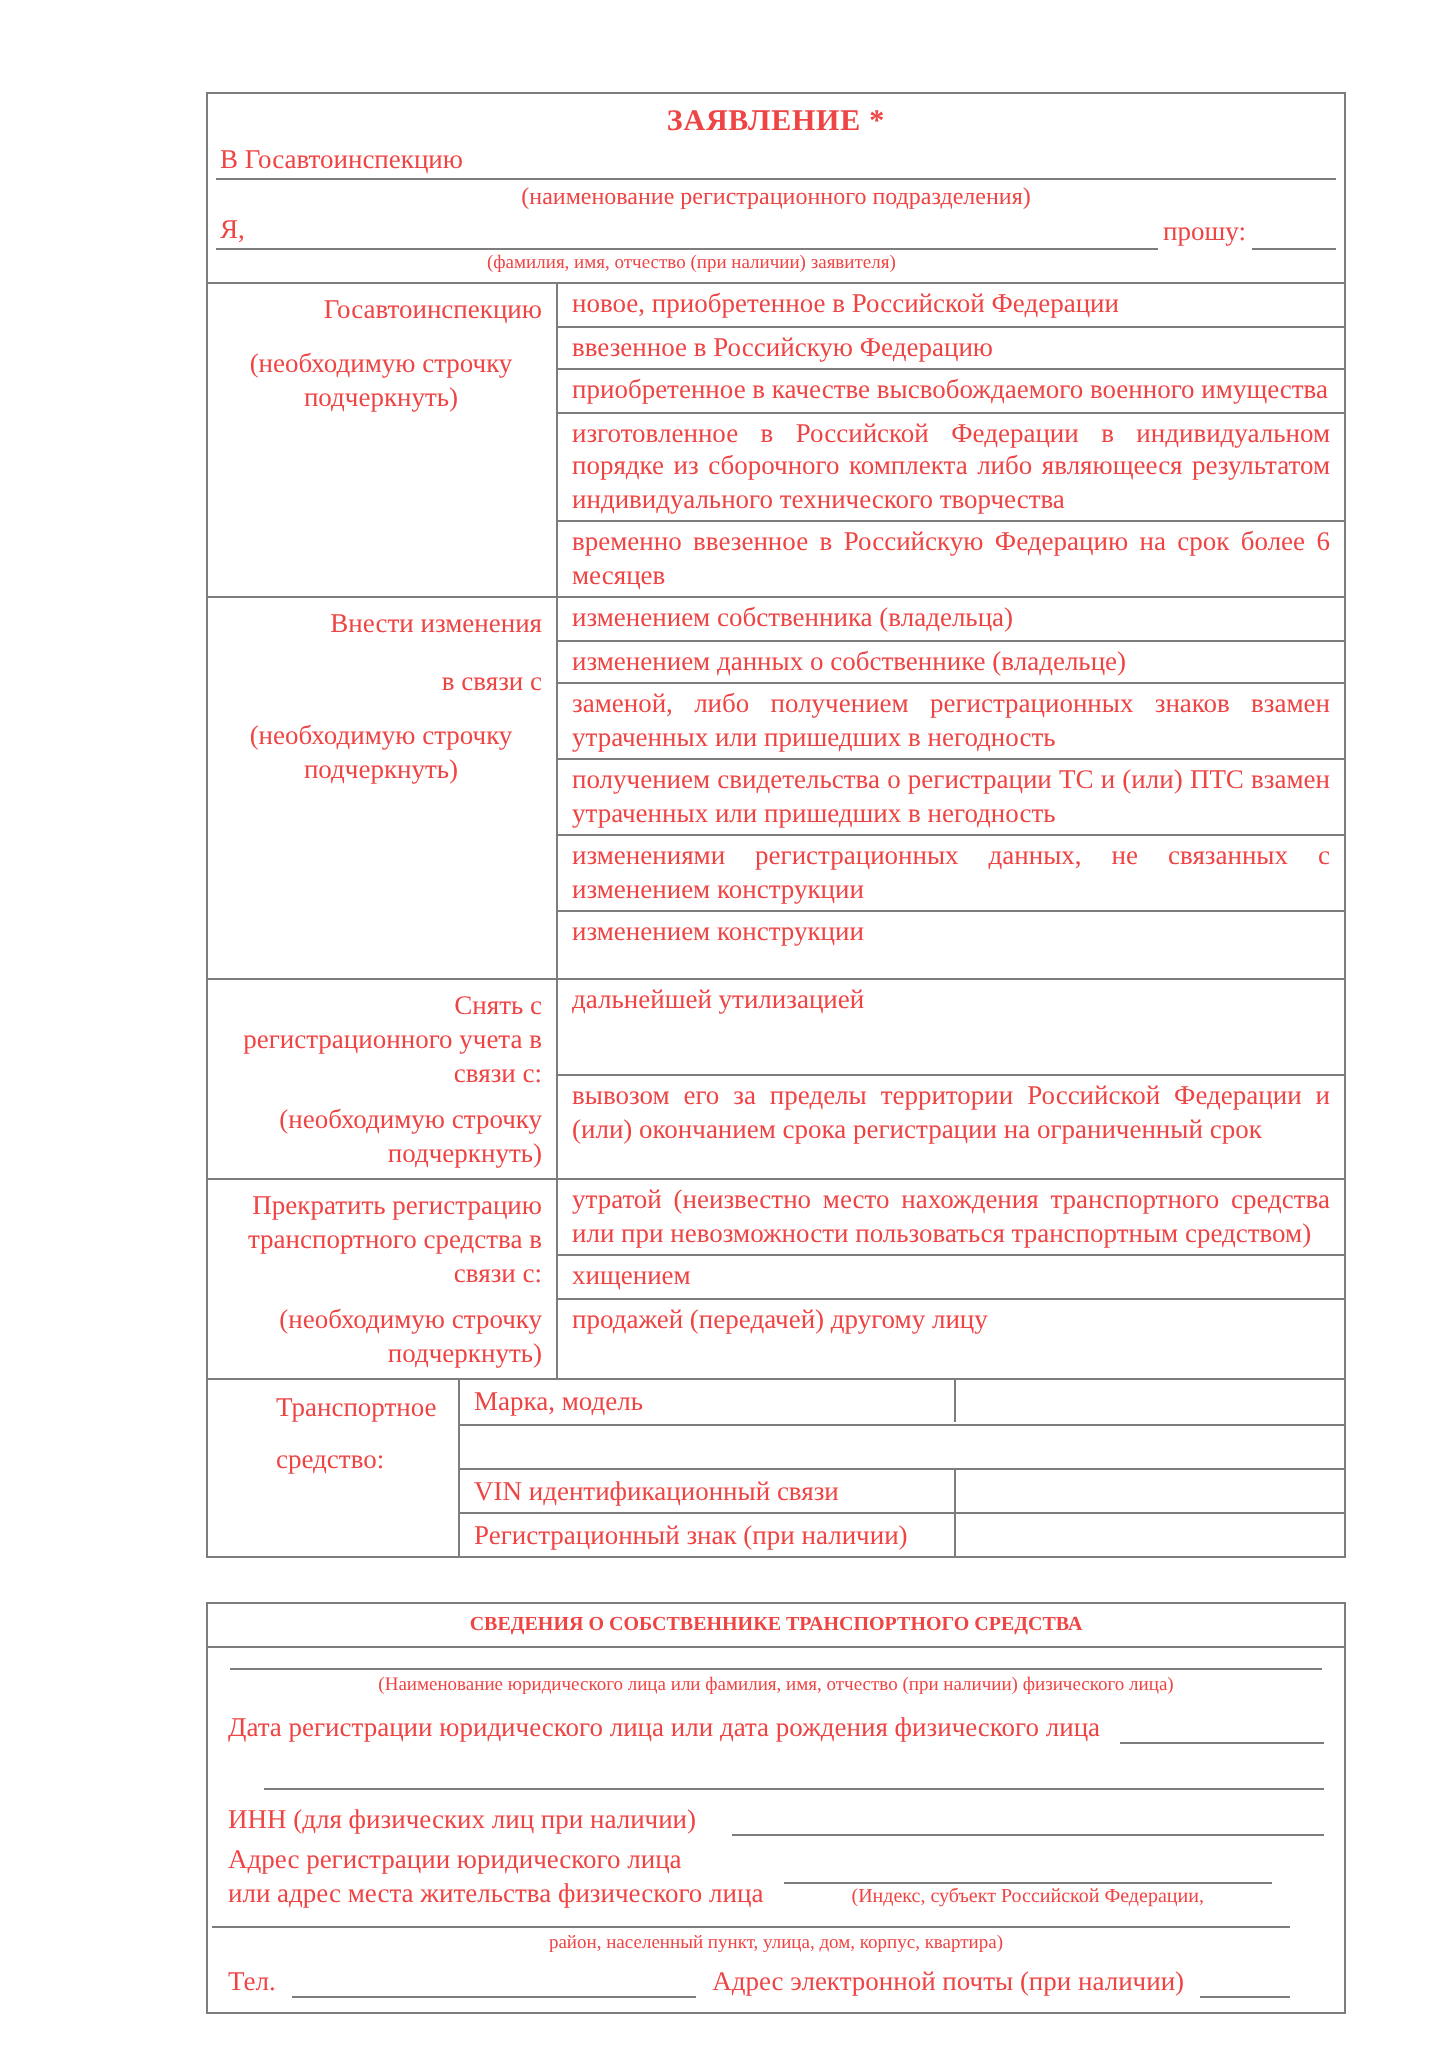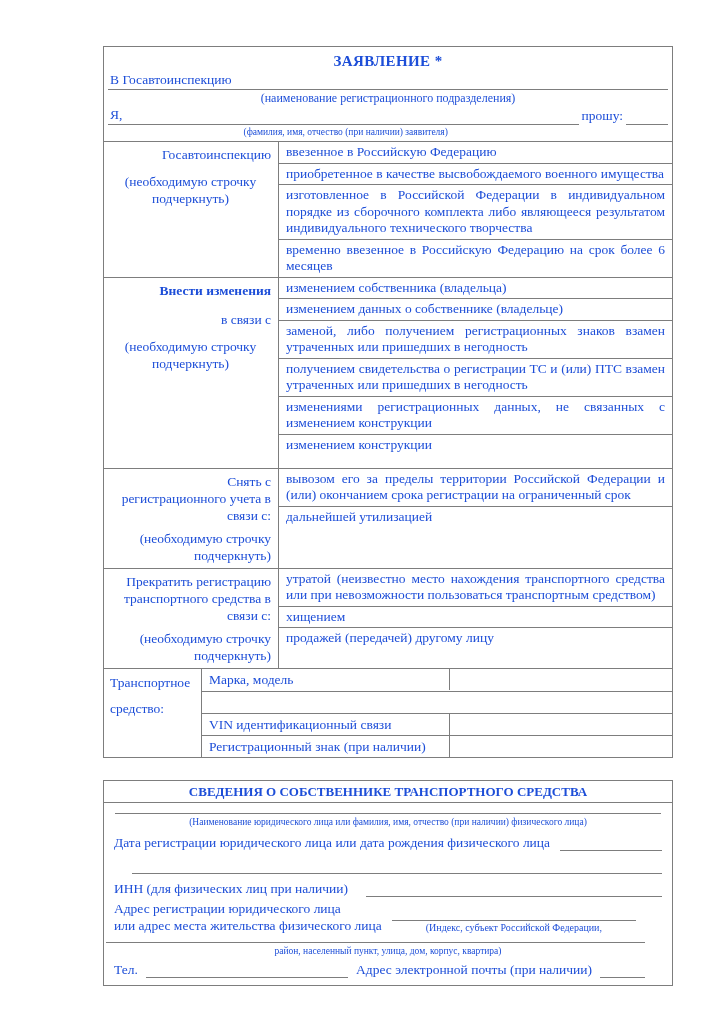--- a/index.html
+++ b/index.html
@@ -1,19 +1,19 @@
 <!DOCTYPE html>
 <html><head>
 <meta charset="utf-8">
 <style>
   * { margin:0; padding:0; box-sizing:border-box; }
   html,body { background:#ffffff; }
   .page {
     position:relative; width:724px; height:1024px; background:#ffffff;
-    font-family:"Liberation Serif", serif; color:#1d4ed8; overflow:hidden;
+    font-family:"Liberation Serif", serif; color:#ef4444; overflow:hidden;
   }
   .content { position:absolute; left:103px; top:46px; width:570px; }
 
   
   .form-block { border:1px solid #7d7d7d; }
   .hdr { padding:0 2px; }
   .form-title { text-align:center; font-weight:bold; font-size:15px; letter-spacing:.4px; padding-top:5px; line-height:19px; }
   .gai-row { margin:0 2px; border-bottom:1px solid #7d7d7d; font-size:13.5px; height:19px; line-height:18px; padding-left:2px; }
   .cap-md { font-size:12px; text-align:center; line-height:15px; padding-top:1px; }
   .ya-row { display:flex; align-items:flex-end; margin:0 2px; height:19px; font-size:13.5px; }
@@ -22,42 +22,42 @@
   .ya-tail { width:42px; border-bottom:1px solid #7d7d7d; }
   .cap-sm { font-size:9.5px; line-height:12px; text-align:center; }
   .cap-sm.shift { width:85%; padding:1px 0 3px; }
 
   .sec { display:flex; border-top:1px solid #7d7d7d; font-size:13.5px; }
   .sec-left { width:175px; border-right:1px solid #7d7d7d; padding:4px 7px 4px 6px; line-height:17px; }
   .sec-right { flex:1; min-width:0; }
   .ll { display:block; }
   .r { text-align:right; }
   .c { text-align:center; }
-  .gap-after { margin-bottom:12px;font-weight:bold; }
+  .gap-after { margin-bottom:12px; }
   .note { margin-top:10px; }
   .note.tight { margin-top:6px; }
   .opt { padding:2px 7px 2px 7px; line-height:16.5px; min-height:17px; }
   .opt + .opt { border-top:1px solid #7d7d7d; }
   .justify { text-align:justify; }
   .mh34 { min-height:34px; }
   .mh47 { min-height:47px; }
   .mh30 { min-height:30px; }
 
   
-  .v-left { width:98px; border-right:1px solid #7d7d7d; padding:5px 6px; line-height:17px; }
+  .v-left { width:98px; border-right:1px solid #7d7d7d; padding:5px 6px; line-height:17px;margin-left:28px; }
   .v-left .ll + .ll { margin-top:9px; }
   .v-rows { flex:1; min-width:0; }
   .v-row { display:flex; min-height:22px;flex-direction:column; }
   .v-row + .v-row { border-top:1px solid #7d7d7d; }
   .v-label { width:248px; padding:2px 7px; border-right:1px solid #7d7d7d; line-height:17px; }
   .v-value { flex:1; }
 
   
   .owner { margin-top:22px; }
-  .owner-title { border-bottom:1px solid #7d7d7d; text-align:center; font-weight:bold; font-size:13px; padding:4px 2px 4px; line-height:13px; }
+  .owner-title { border-bottom:1px solid #7d7d7d; text-align:center; font-weight:bold; font-size:10px; padding:4px 2px 4px; line-height:13px; }
   .owner-body { padding:4px 10px 7px; font-size:13.5px; }
   .u-line { border-bottom:1px solid #7d7d7d; height:7px; margin:0 1px; }
   .owner-body .cap-sm { padding-top:2px; }
   .frow { display:flex; align-items:flex-end; margin-top:5px; height:18px; line-height:17px; }
   .frow .lab { white-space:nowrap; }
   .fill { flex:1; border-bottom:1px solid #7d7d7d; margin-left:10px; height:17px; }
   .fill.gap18 { margin-left:18px; }
   .addr { display:flex; align-items:flex-end; margin-top:3px; }
   .addr-left { line-height:17px; white-space:nowrap; }
   .addr-right { flex:1; margin-left:10px; }
@@ -94,20 +94,21 @@
 
       <div class="sec">
         <div class="sec-left">
           <span class="ll r">Госавтоинспекцию</span>
           <div class="note c">
             <span class="ll">(необходимую строчку</span>
             <span class="ll">подчеркнуть)</span>
           </div>
         </div>
         <div class="sec-right">
+          <div class="opt">новое, приобретенное в Российской Федерации</div>
           <div class="opt">ввезенное в Российскую Федерацию</div>
           <div class="opt">приобретенное в качестве высвобождаемого военного имущества</div>
           <div class="opt justify">изготовленное в Российской Федерации в индивидуальном порядке из сборочного комплекта либо являющееся результатом индивидуального технического творчества</div>
           <div class="opt justify">временно ввезенное в Российскую Федерацию на срок более 6 месяцев</div>
         </div>
       </div>
 
       <div class="sec">
         <div class="sec-left">
           <span class="ll r gap-after">Внести изменения</span>
@@ -131,22 +132,22 @@
         <div class="sec-left">
           <span class="ll r">Снять с</span>
           <span class="ll r">регистрационного учета в</span>
           <span class="ll r">связи с:</span>
           <div class="note tight r">
             <span class="ll">(необходимую строчку</span>
             <span class="ll">подчеркнуть)</span>
           </div>
         </div>
         <div class="sec-right">
+          <div class="opt mh47">дальнейшей утилизацией</div>
           <div class="opt justify">вывозом его за пределы территории Российской Федерации и (или) окончанием срока регистрации на ограниченный срок</div>
-          <div class="opt mh47">дальнейшей утилизацией</div>
         </div>
       </div>
 
       <div class="sec">
         <div class="sec-left">
           <span class="ll r">Прекратить регистрацию</span>
           <span class="ll r">транспортного средства в</span>
           <span class="ll r">связи с:</span>
           <div class="note tight r">
             <span class="ll">(необходимую строчку</span>

